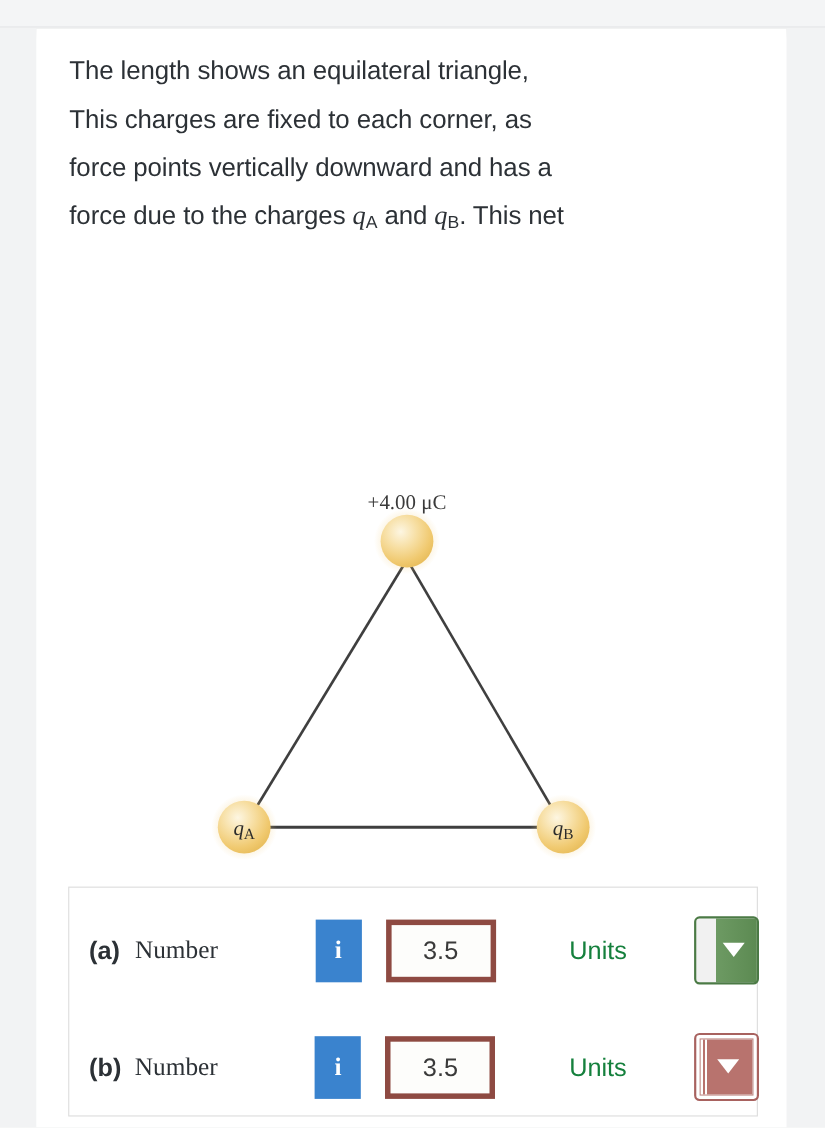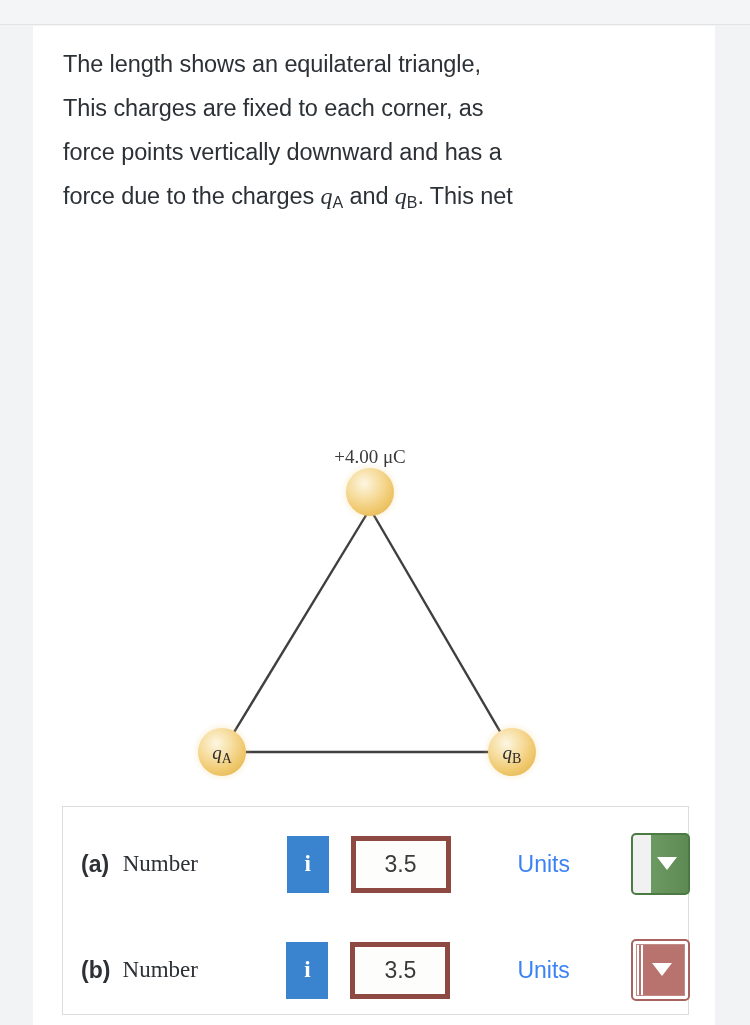--- a/index.html
+++ b/index.html
@@ -152,21 +152,21 @@
     box-sizing: border-box;
     padding: 0;
     margin-left: 22px;
   }
 
   .units-label {
     margin-left: 67px;
     width: 120px;
     font-family: "Liberation Sans", sans-serif;
     font-size: 23px;
-    color: #3b82f6;
+    color: #15803d;
   }
 
   .unit-select {
     position: relative;
     width: 62px;
     height: 62px;
     box-sizing: border-box;
     cursor: pointer;
   }
   

